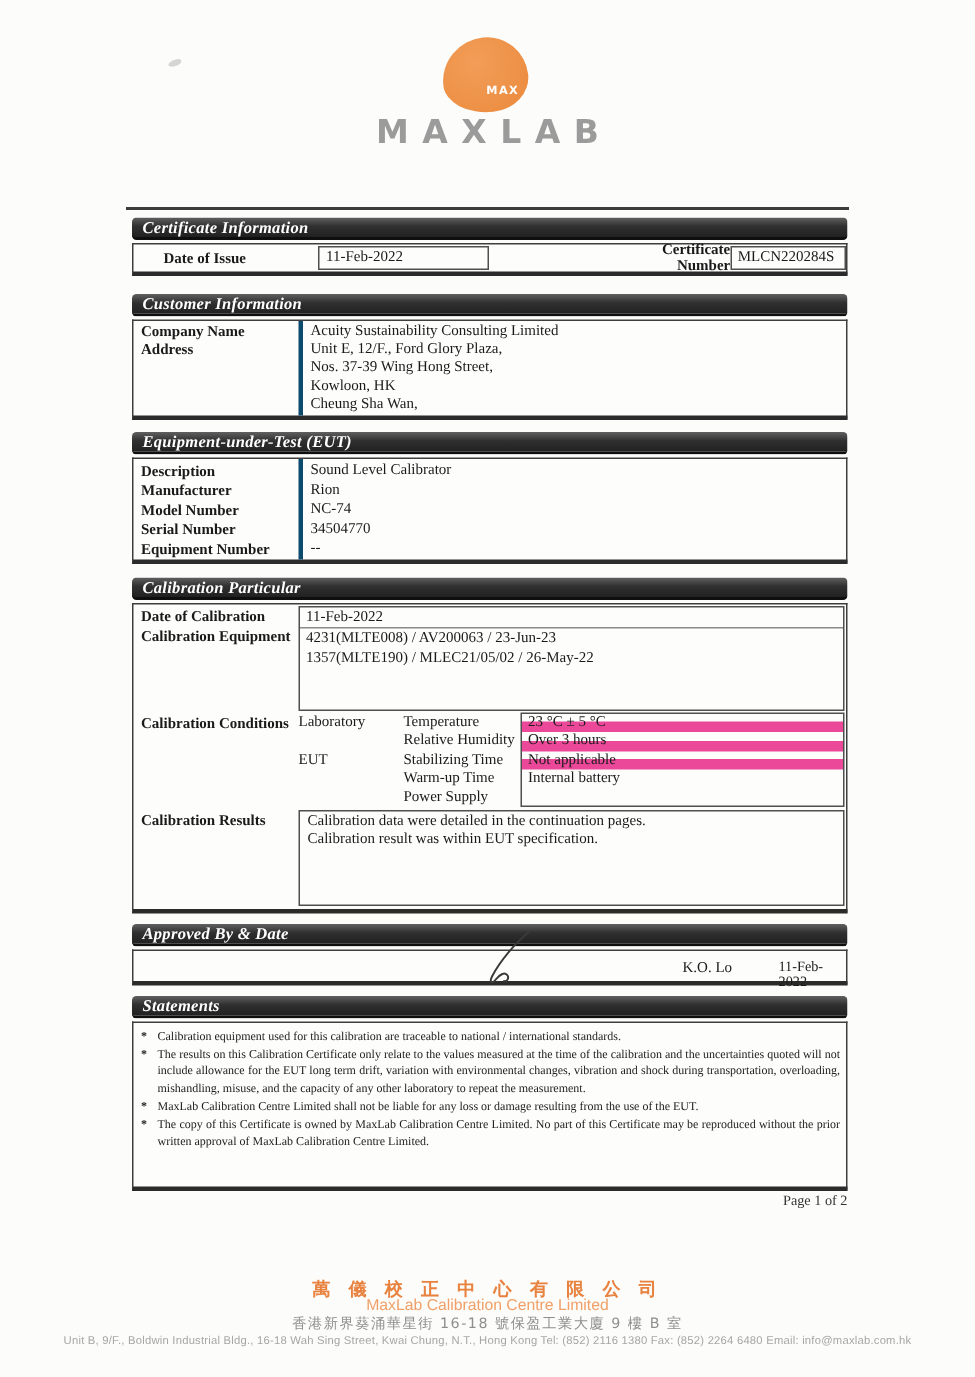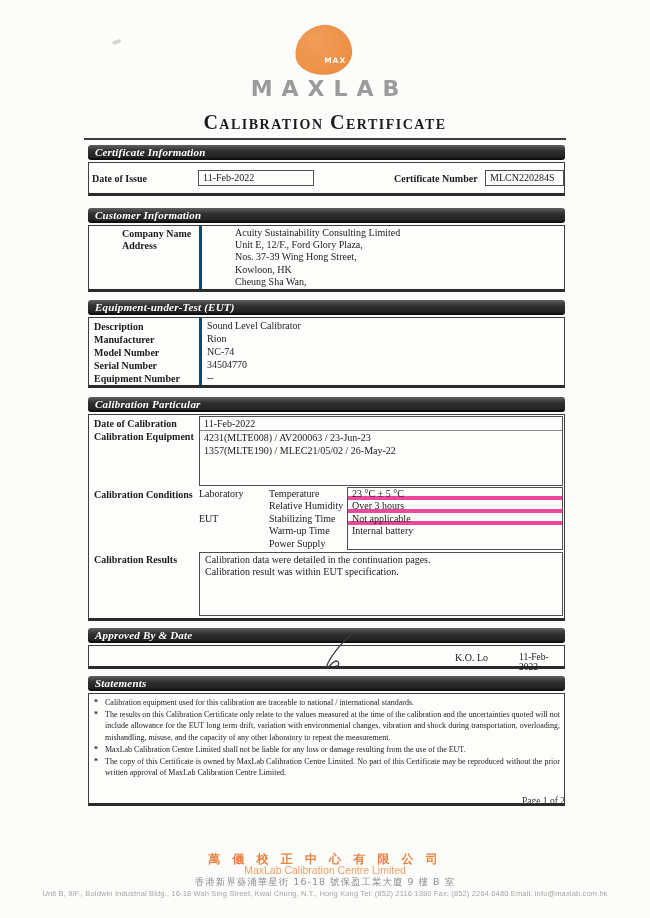--- a/index.html
+++ b/index.html
@@ -50,33 +50,33 @@
     letter-spacing:.2px;
   }
   .box {
     margin-top:2px; box-sizing:border-box; background:#fdfdfc;
     border:1px solid #3e3e3e; border-bottom:3px solid #2b2b2b;
   }
   .lbl { font-weight:bold; font-size:10px; }
 
   
   .sec-ci { margin-bottom:12px; }
-  .ci-row { display:flex; align-items:center; height:34px; padding-left:3px; box-sizing:border-box; }
+  .ci-row { display:flex; align-items:center; height:22px; padding-left:20px; box-sizing:border-box; }
   .vbox { box-sizing:border-box; border:1px solid #4f4f4f; height:16px; line-height:14px; padding:0 4px; font-size:10px; }
   .vbox-date { width:116px; margin-left:6px; }
   .lbl-cert  { margin-left:80px;text-align:right; }
   .vbox-cert { margin-left:auto; width:79px; }
   .lbl-date  { width:100px; }
 
   
   .two-col { display:flex; padding:0; }
   .col-labels { width:110px; box-sizing:border-box; padding:2px 0 0 5px; }
   .col-vbox  { flex:1; border-left:3px solid #0c4a6e; padding:1px 5px; box-sizing:border-box; }
   .sec-cust { margin-bottom:8px; }
-  .sec-cust .col-labels div, .sec-cust .col-vbox div { line-height:12.2px; font-size:10px;margin-left:28px; }
+  .sec-cust .col-labels div, .sec-cust .col-vbox div { line-height:12.2px; font-size:10px; }
   .sec-eut { margin-bottom:9px; }
   .sec-eut .col-labels div, .sec-eut .col-vbox div { line-height:13px; font-size:10px; }
   .col-labels div.lbl { font-size:10px; }
 
   
   .sec-cal { margin-bottom:7px; }
   .cal-box { padding:1px 1px 2px 0; }
   .blk { display:flex; }
   .blk .col-l { width:110px; box-sizing:border-box; padding:1px 0 0 5px; }
   .blk .col-l div { line-height:13px; }
@@ -85,21 +85,21 @@
   .b1-row { line-height:13px; padding:0 4px; font-size:10px; }
   .b1-row.first { border-bottom:1px solid #8a8a8a; }
   .blk-proc { margin-top:1px; }
   .ibox-proc { height:16px; line-height:14px; padding:0 4px; font-size:10px; }
   .blk-cond { margin-top:1px; }
   .col-group { width:70px; box-sizing:border-box; padding-top:1px; }
   .col-names { width:78px; box-sizing:border-box; padding-top:1px; }
   .col-group div, .col-names div { line-height:12.4px; height:12.4px; font-size:10px; }
   .grp-lab { height:24.8px !important; }
   .ibox-cond { }
-  .cond-row { line-height:11.6px; height:12.4px; border-bottom:4px solid #ec4899; padding:0 4px; font-size:10px; box-sizing:border-box; }
+  .cond-row { line-height:11.6px; height:12.4px; border-bottom:7px solid #ec4899; padding:0 4px; font-size:10px; box-sizing:border-box; }
   .cond-row:last-child { border-bottom:none; }
   .blk-res { margin-top:2px; }
   .ibox-res { height:64px; padding:1px 5px; }
   .ibox-res div { line-height:12.5px; font-size:10px; }
 
   
   .sec-ap { margin-bottom:7px; }
   .ap-box { position:relative; height:24px; overflow:visible; }
   .signature { position:absolute; left:228px; top:-15px; }
   .ap-name { position:absolute; left:366px; top:6px; font-size:10px; }
@@ -135,21 +135,20 @@
 
 <div class="page">
 
   <div class="scan-artifact"></div>
 
   <div class="logo-blob">
     <span class="logo-badge">MAX</span>
   </div>
   <div class="wordmark">MAXLAB</div>
 
-  <h1 class="title">Calibration Certificate</h1>
   <div class="title-rule"></div>
 
   <div class="doc">
 
     <section class="sec sec-ci">
       <div class="bar">Certificate Information</div>
       <div class="box ci-row">
         <span class="lbl lbl-date">Date of Issue</span>
         <span class="vbox vbox-date">11-Feb-2022</span>
         <span class="lbl lbl-cert">Certificate Number</span>

